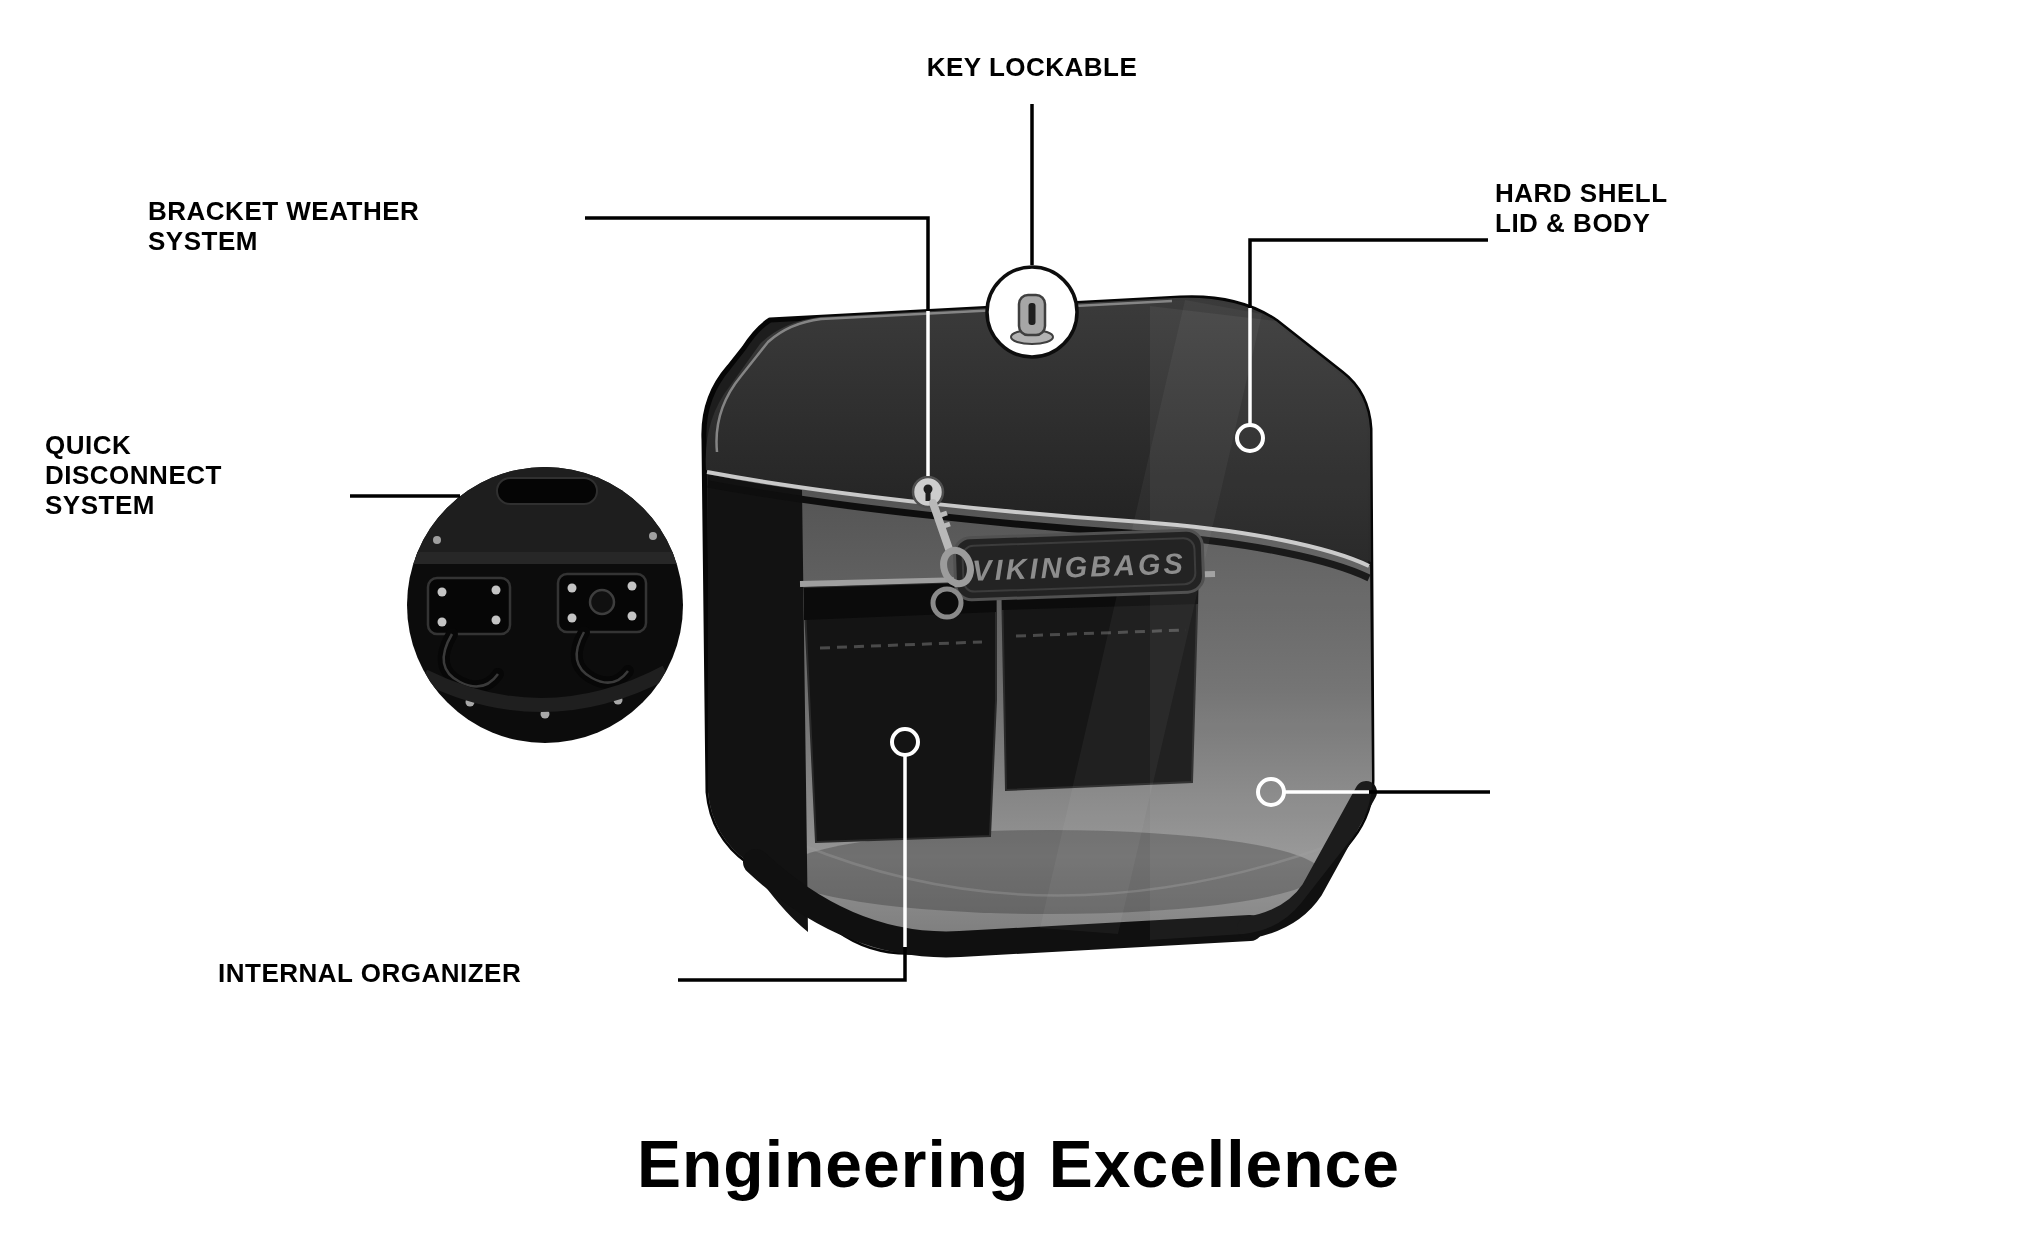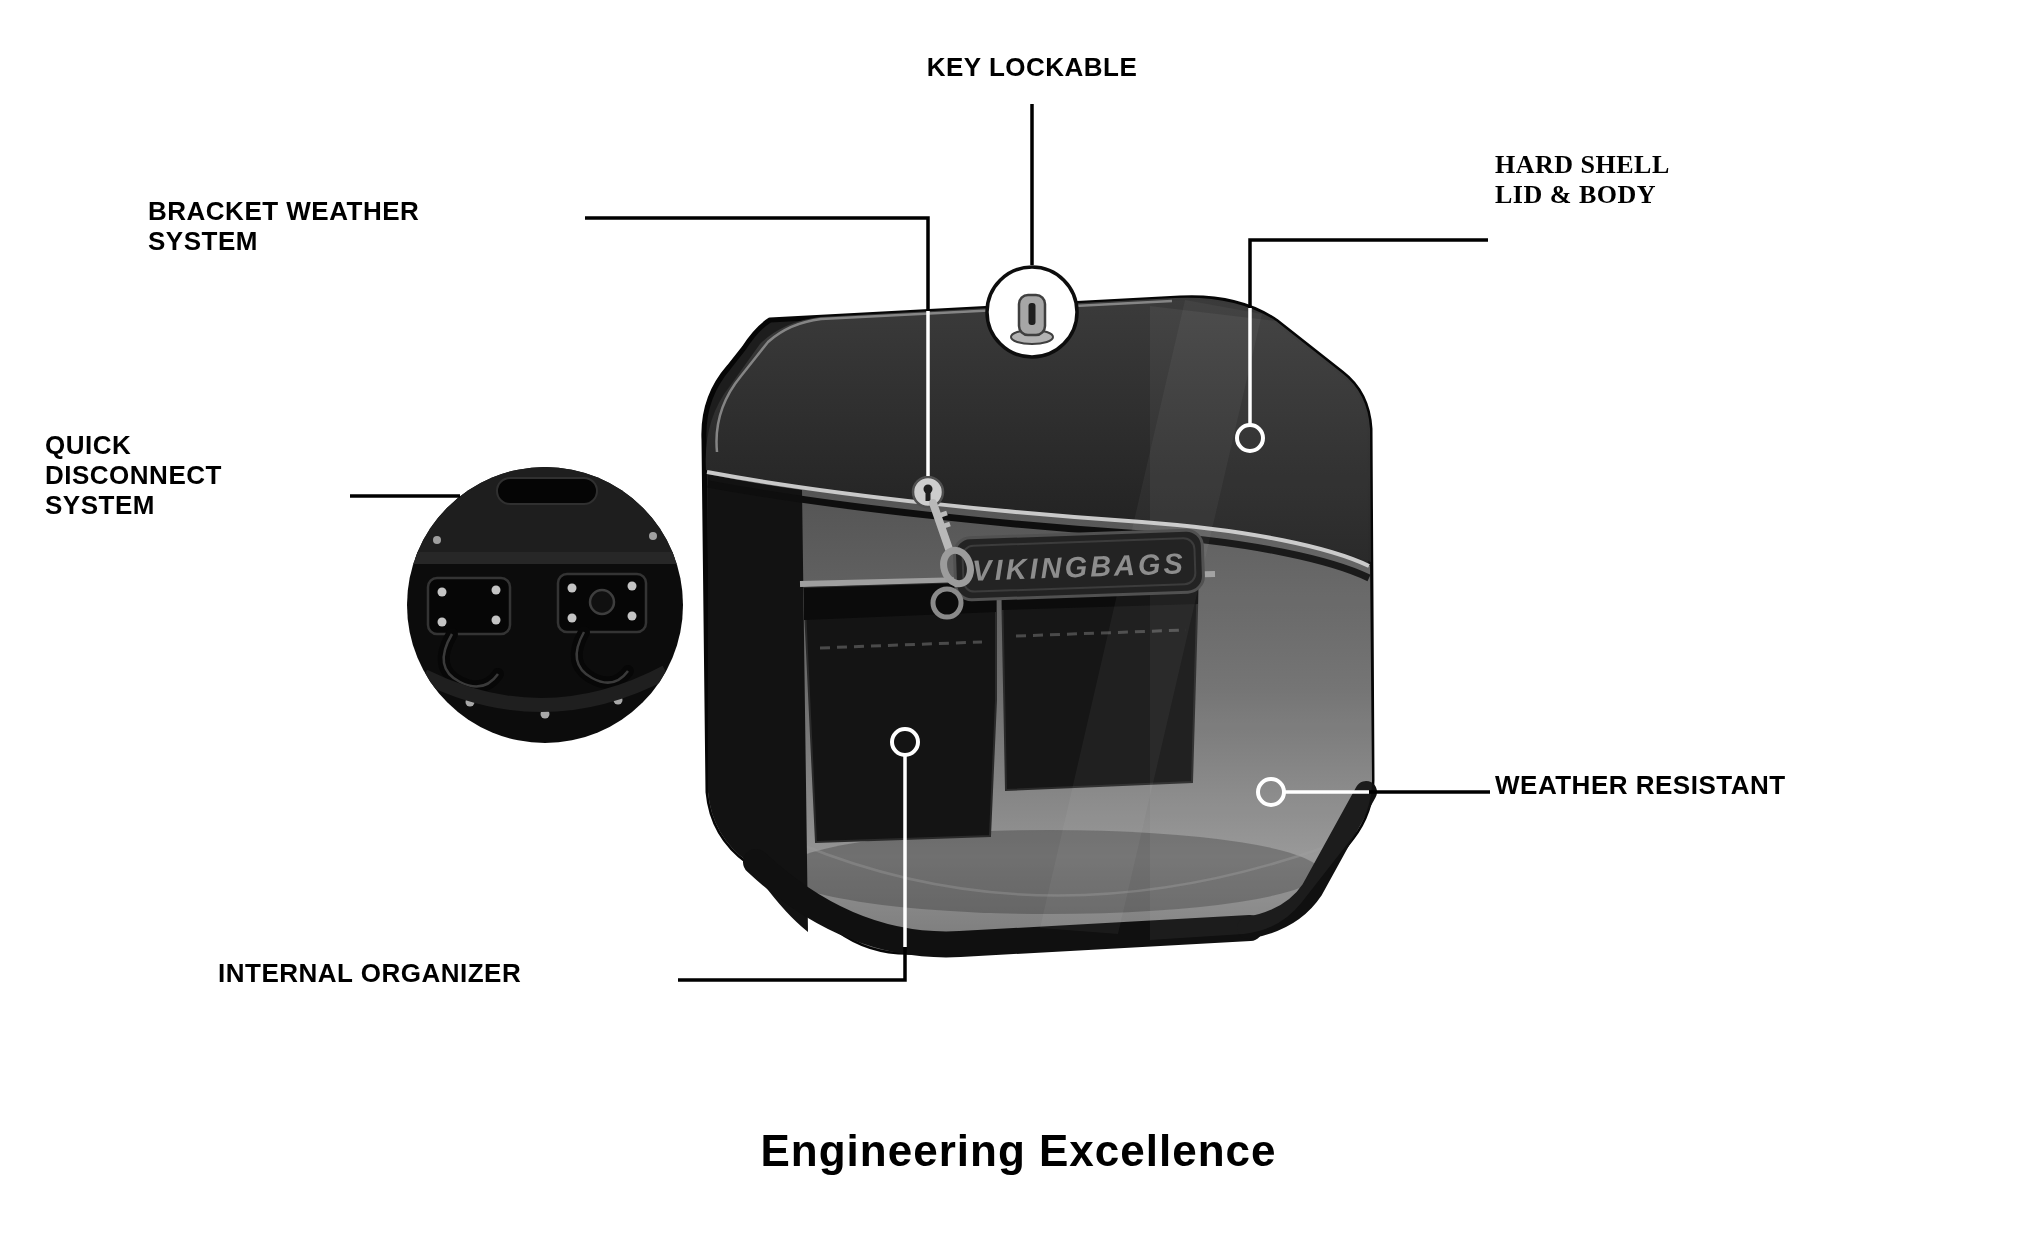--- a/index.html
+++ b/index.html
@@ -20,21 +20,21 @@
     color:#000;
     letter-spacing:0.5px;
     white-space:pre-line;
   }
   .label.center { text-align:center; }
   .title {
     position:absolute;
     left:0; right:7px;
     top:1126px;
     text-align:center;
-    font-size:44px;
+    font-size:66px;
     font-weight:700;
     letter-spacing:1px;
     color:#000;
   }
 </style>
 </head>
 <body>
 
 <div class="canvas">
 
@@ -174,26 +174,25 @@
         <rect x="1028.5" y="303" width="7" height="22" rx="3" fill="#1f1f1f"></rect>
       </g>
     </g>
   </svg>
 
   <div class="label center" style="left:782px; top:52px; width:500px;">KEY LOCKABLE</div>
 
   <div class="label" style="left:148px; top:196px;">BRACKET WEATHER
 SYSTEM</div>
 
-  <div class="label" style="left:1495px; top:150px;font-family:Liberation Serif, serif;">HARD SHELL
+  <div class="label" style="left:1495px; top:178px;">HARD SHELL
 LID &amp; BODY</div>
 
   <div class="label" style="left:45px; top:430px;">QUICK
 DISCONNECT
 SYSTEM</div>
 
-  <div class="label" style="left:1495px; top:770px;">WEATHER RESISTANT</div>
 
   <div class="label" style="left:175px; top:958px;margin-left:43px;">INTERNAL ORGANIZER</div>
 
   <div class="title">Engineering Excellence</div>
 
 </div>
 
 </body></html>

